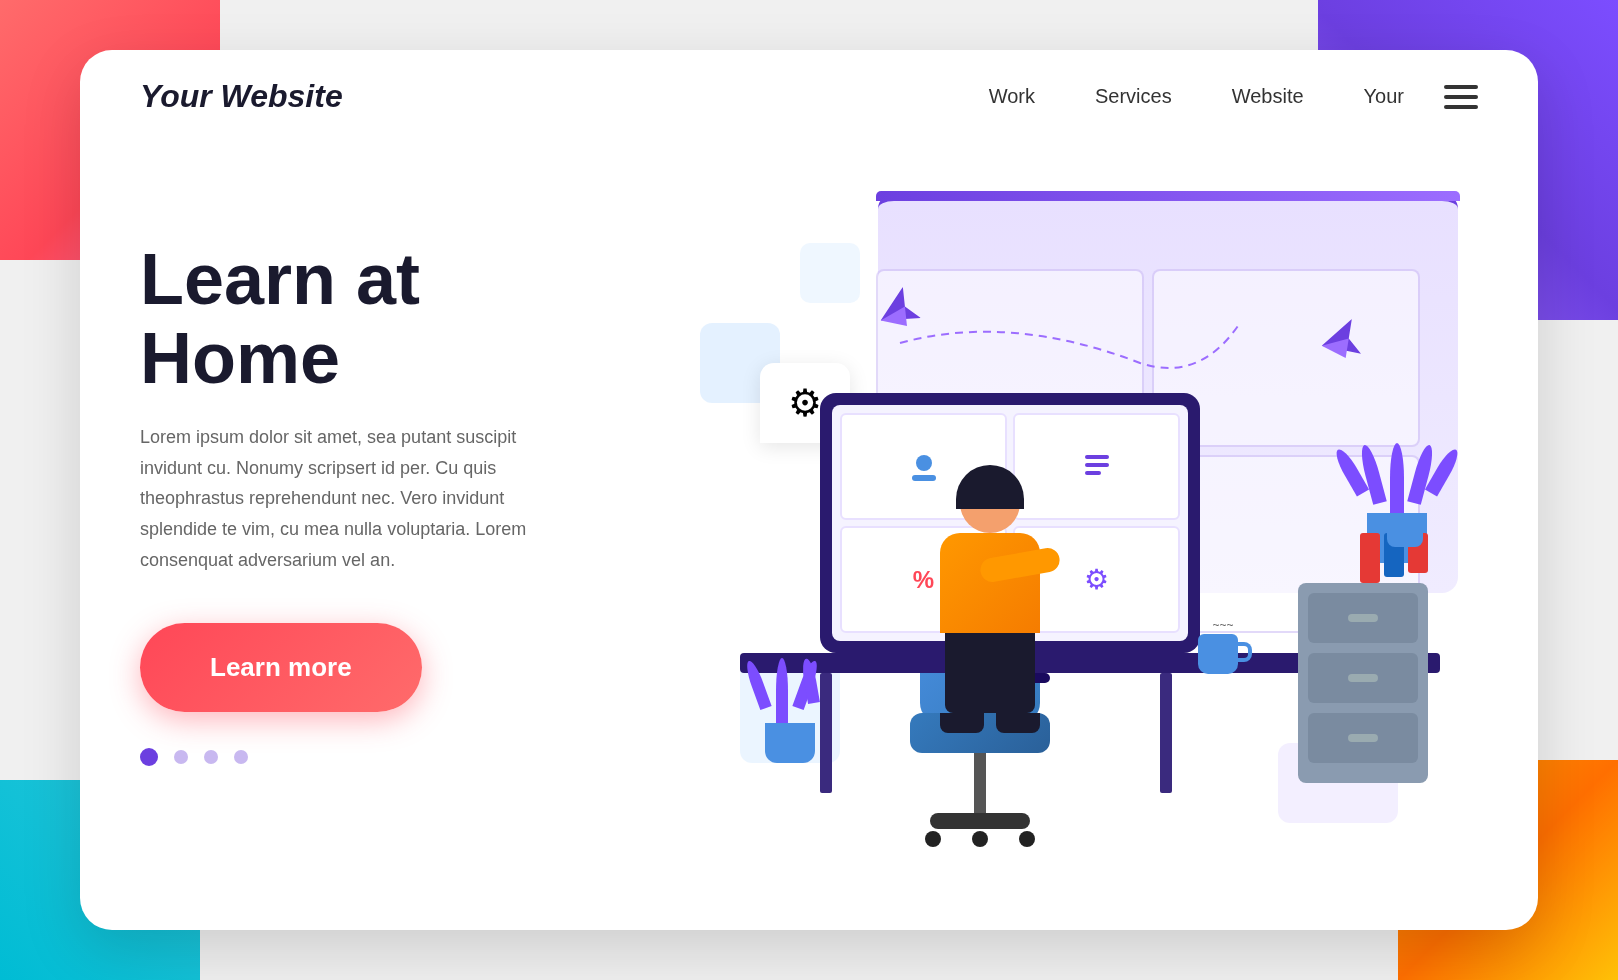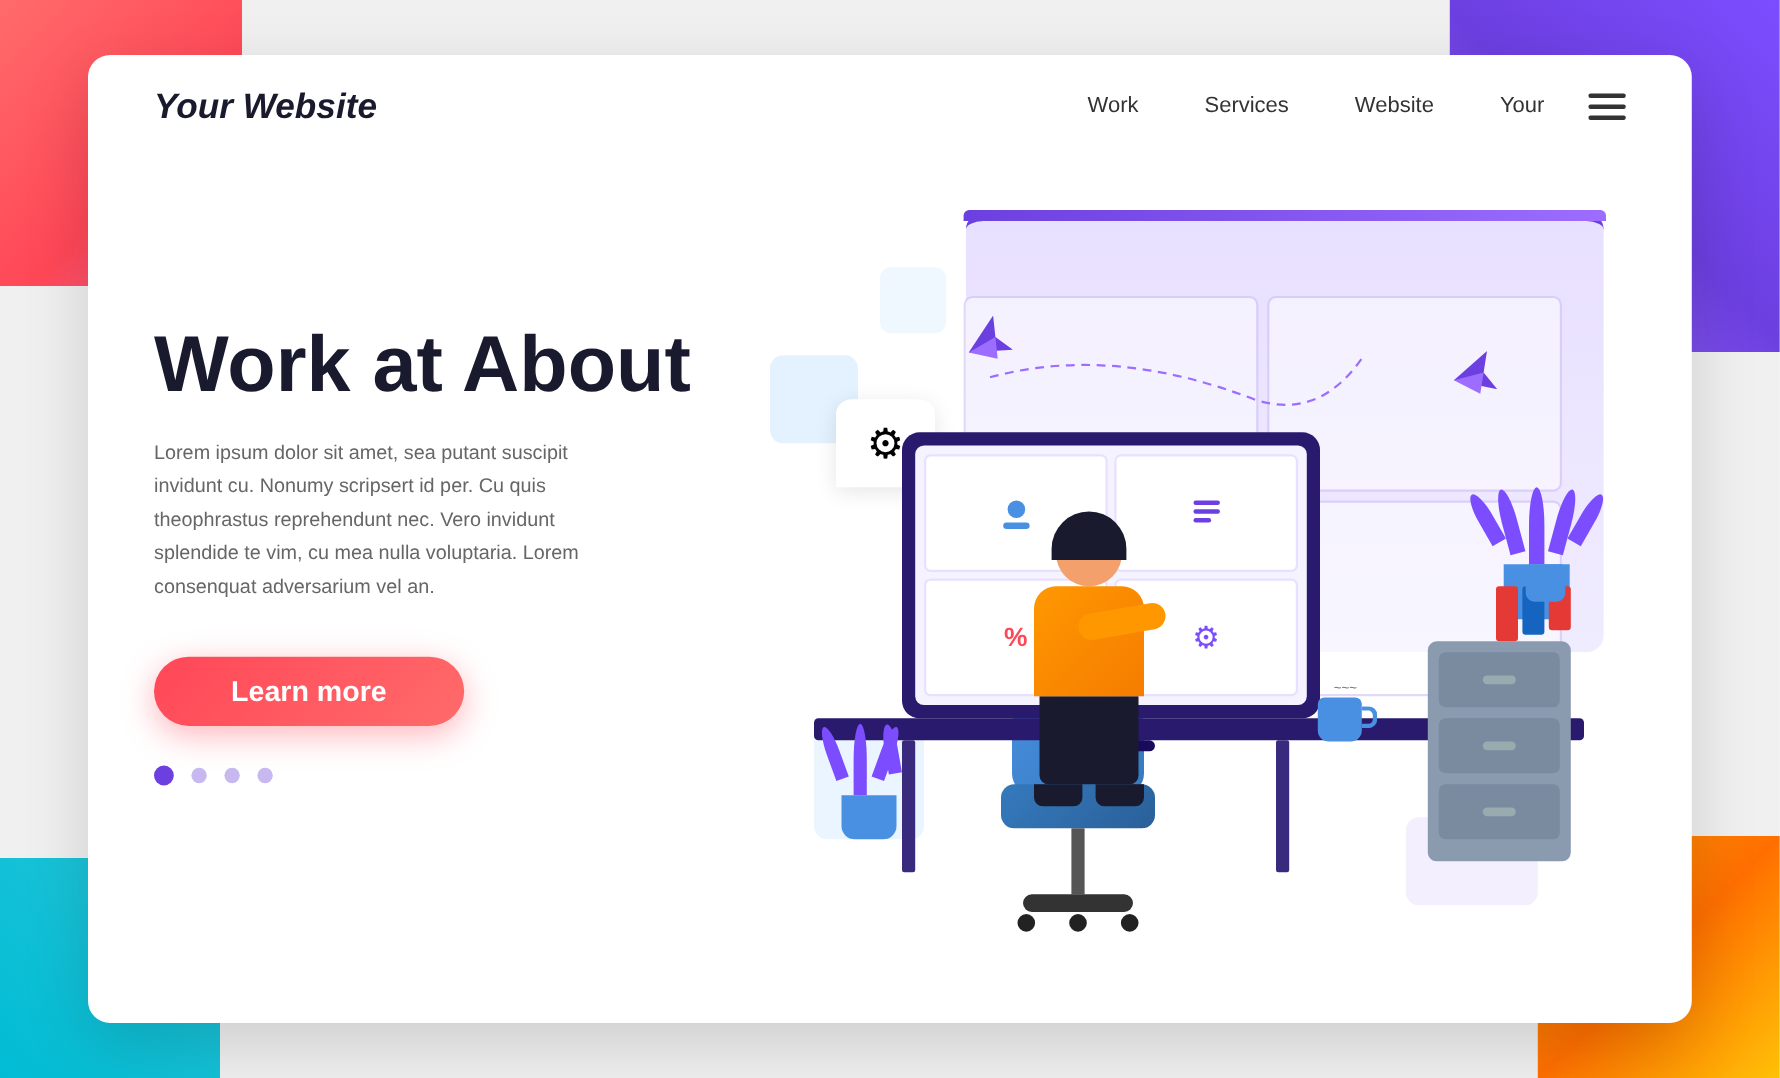--- a/index.html
+++ b/index.html
@@ -45,21 +45,21 @@
       border-radius: 120px 0 0 0;
       z-index: 0;
     }
 
     
     .main-card {
       position: absolute;
       top: 50px; left: 80px;
       right: 80px; bottom: 50px;
       background: #ffffff;
-      border-radius: 20px;
+      border-radius: 32px;
       z-index: 1;
       overflow: hidden;
       box-shadow: 0 20px 60px rgba(0,0,0,0.15);
     }
 
     
     .navbar {
       display: flex;
       align-items: center;
       padding: 28px 60px;
@@ -125,21 +125,21 @@
       line-height: 1.7;
       margin-bottom: 48px;
       max-width: 440px;
     }
     .learn-more-btn {
       display: inline-block;
       background: linear-gradient(135deg, #ff4757, #ff6b6b);
       color: white;
       font-size: 26px;
       font-weight: 600;
-      padding: 16px 70px;
+      padding: 29px 70px;
       border-radius: 50px;
       cursor: pointer;
       border: none;
       box-shadow: 0 8px 30px rgba(255,71,87,0.4);
     }
     .dots-row {
       display: flex;
       gap: 16px;
       margin-top: 36px;
       align-items: center;
@@ -587,21 +587,21 @@
     <div class="hamburger">
       <div class="hamburger-line"></div>
       <div class="hamburger-line"></div>
       <div class="hamburger-line"></div>
     </div>
   </nav>
 
   <div class="hero">
 
     <div class="hero-left">
-      <h1 class="hero-title">Work at About</h1>
+      <h1 class="hero-title">Learn at Home</h1>
       <p class="hero-desc">Lorem ipsum dolor sit amet, sea putant suscipit invidunt cu. Nonumy scripsert id per. Cu quis theophrastus reprehendunt nec. Vero invidunt splendide te vim, cu mea nulla voluptaria. Lorem consenquat adversarium vel an.</p>
       <button class="learn-more-btn">Learn more</button>
       <div class="dots-row">
         <div class="dot"></div>
         <div class="dot inactive"></div>
         <div class="dot inactive"></div>
         <div class="dot inactive"></div>
       </div>
     </div>
 

